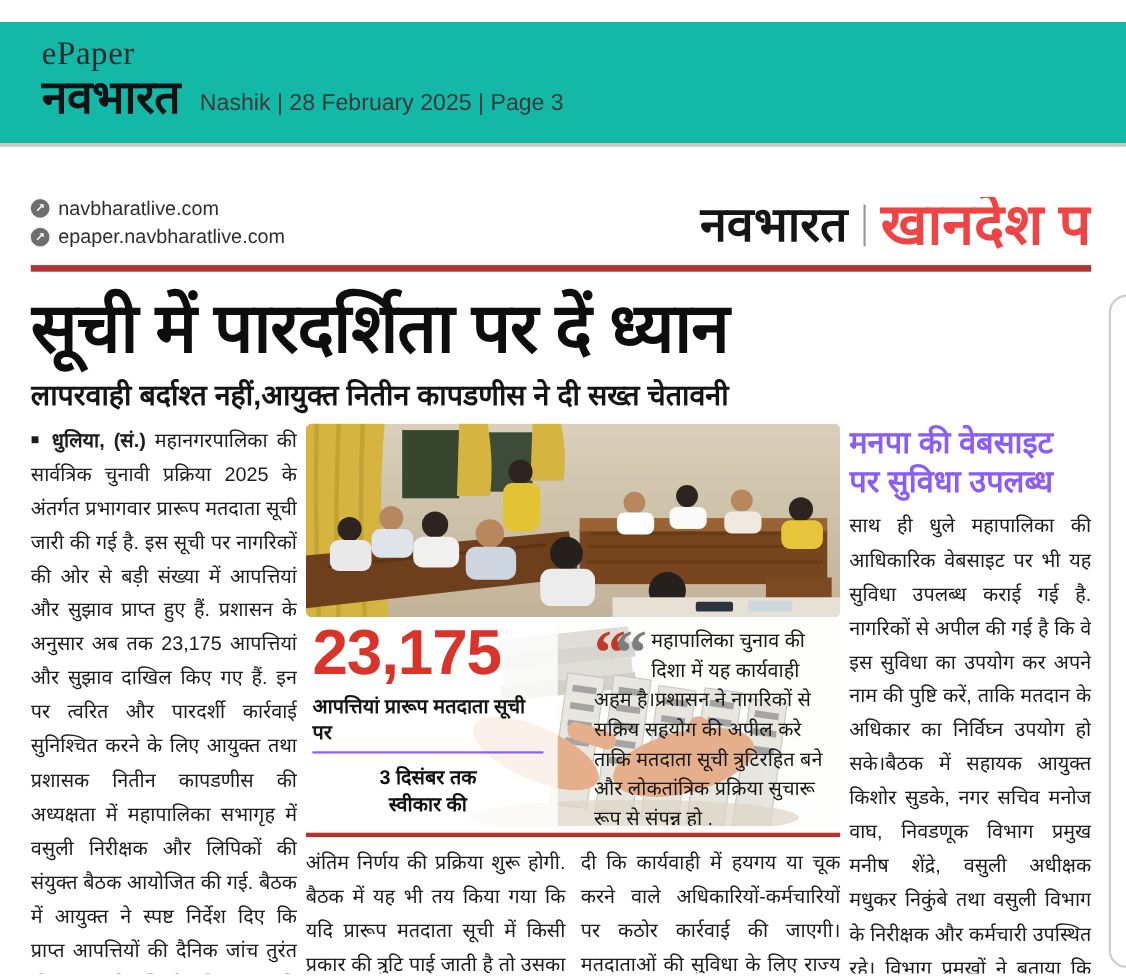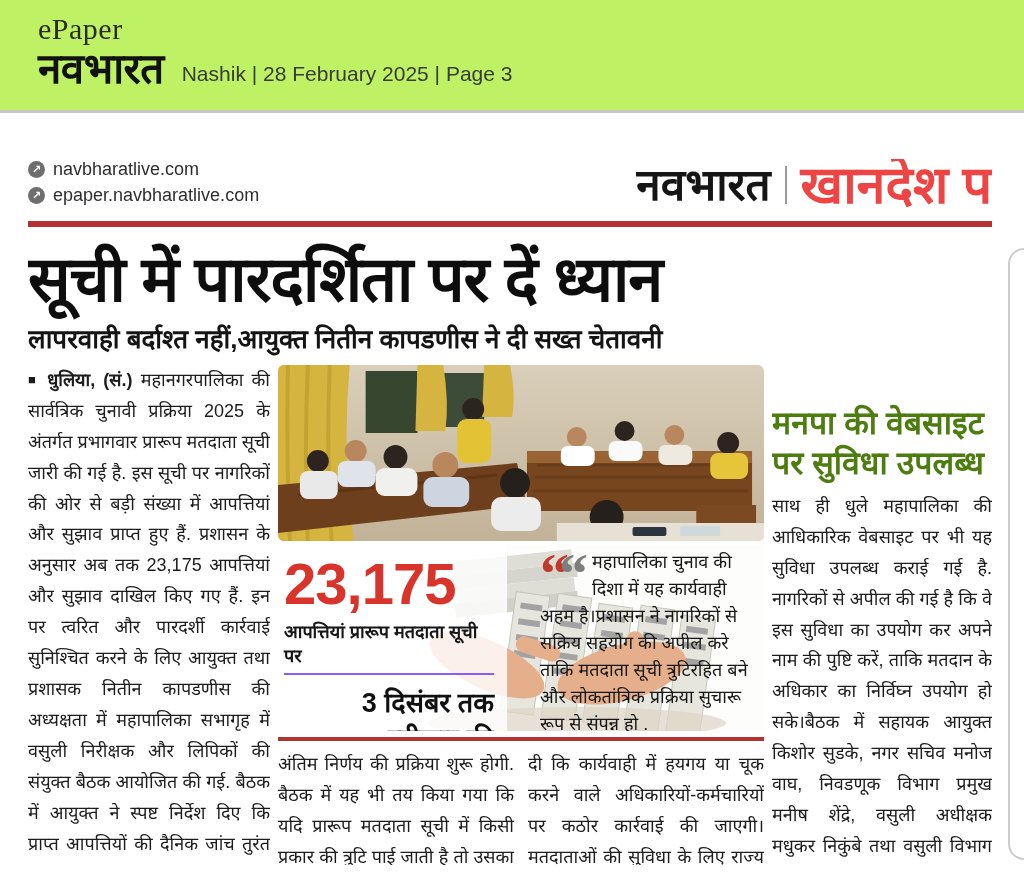--- a/index.html
+++ b/index.html
@@ -1,21 +1,21 @@
 <!DOCTYPE html>
 <html><head>
 <meta charset="utf-8">
 <style>
   * { margin:0; padding:0; box-sizing:border-box; }
   html,body { width:1024px; height:890px; overflow:hidden; background:#ffffff;
     font-family:"Liberation Sans","DejaVu Sans",sans-serif; color:#111; }
   .page { position:relative; width:1024px; height:890px; background:#fff; }
 
   
-  .viewer-header { height:113px; padding:12px 0 0 38px; border-bottom:3px solid #c6c6c6; background:#bef264; }
+  .viewer-header { height:113px; padding:12px 0 0 38px; border-bottom:3px solid #c6c6c6; background:#14b8a6;margin-top:20px; }
   .brand { font-family:"Liberation Serif","DejaVu Serif",serif; font-size:30px; color:#2b2b2b; letter-spacing:.5px; }
   .brand-row { display:flex; align-items:flex-end; gap:18px; margin-top:2px; }
   .logo { font-size:42px; font-weight:900; color:#121212; line-height:1; letter-spacing:-.5px; }
   .meta { font-size:21px; color:#3a3a3a; padding-bottom:4px; }
 
   
   .clip { position:relative; padding:0 32px 0 28px; }
   .clip-top { display:flex; justify-content:space-between; align-items:flex-end; margin-top:46px; }
   .urls { font-size:18px; color:#2e2e2e; }
   .url-row { display:flex; align-items:center; gap:8px; margin-bottom:5px; }
@@ -37,34 +37,34 @@
   .col1 { overflow:hidden; }
   .bullet { font-size:13px; position:relative; top:-2px; }
   .dateline { font-weight:800; }
 
   .mid { display:flex; flex-direction:column; overflow:hidden; }
   .photo { height:176px; border-radius:6px; overflow:hidden; flex:none; }
   .photo svg { display:block; width:100%; height:100%; }
 
   .infographic { position:relative; height:186px; flex:none; margin-top:4px; overflow:hidden; background:#fdfdfb; }
   .info-bg { position:absolute; inset:0; width:100%; height:100%; }
-  .stat-wrap { position:absolute; left:6px; top:10px; width:210px; }
+  .stat-wrap { position:absolute; left:6px; top:0; width:210px; }
   .stat { font-size:58px; font-weight:900; color:#d9342b; line-height:1; letter-spacing:-1px; }
   .stat-caption { font-size:18px; font-weight:700; color:#161616; margin-top:6px; padding-bottom:6px; border-bottom:2px solid #8b5cf6; }
-  .deadline { margin-top:10px; text-align:right; font-size:27px; font-weight:900; color:#101010; line-height:1.35; }
+  .deadline { margin-top:10px; text-align:center; font-size:18px; font-weight:900; color:#101010; line-height:1.35; }
   .quote-wrap { position:absolute; left:262px; top:4px; width:222px; font-size:18px; line-height:1.5; color:#161616; }
   .q-icon { font-family:"Liberation Serif","DejaVu Serif",serif; font-weight:900; font-size:58px; line-height:.6;
     float:left; margin:8px 4px 0 0; }
   .q-red { color:#c0392b; }
   .q-gray { color:#7d7d7d; margin-left:-14px; }
 
   .mid-cols { display:grid; grid-template-columns:1fr 1fr; column-gap:14px; overflow:hidden; flex:1; }
 
   .sidebar { overflow:hidden; }
-  .sb-head { font-size:32px; font-weight:900; line-height:1.25; color:#4d7c0f; margin-bottom:8px;margin-top:38px; }
+  .sb-head { font-size:28px; font-weight:900; line-height:1.25; color:#8b5cf6; margin-bottom:8px; }
 
   
   .next-card { position:absolute; left:1008px; top:248px; width:44px; height:612px; background:#fff;
     border:2px solid #cdcdcd; border-radius:16px; }
 </style>
 </head>
 <body>
 
 <div class="page">
 

